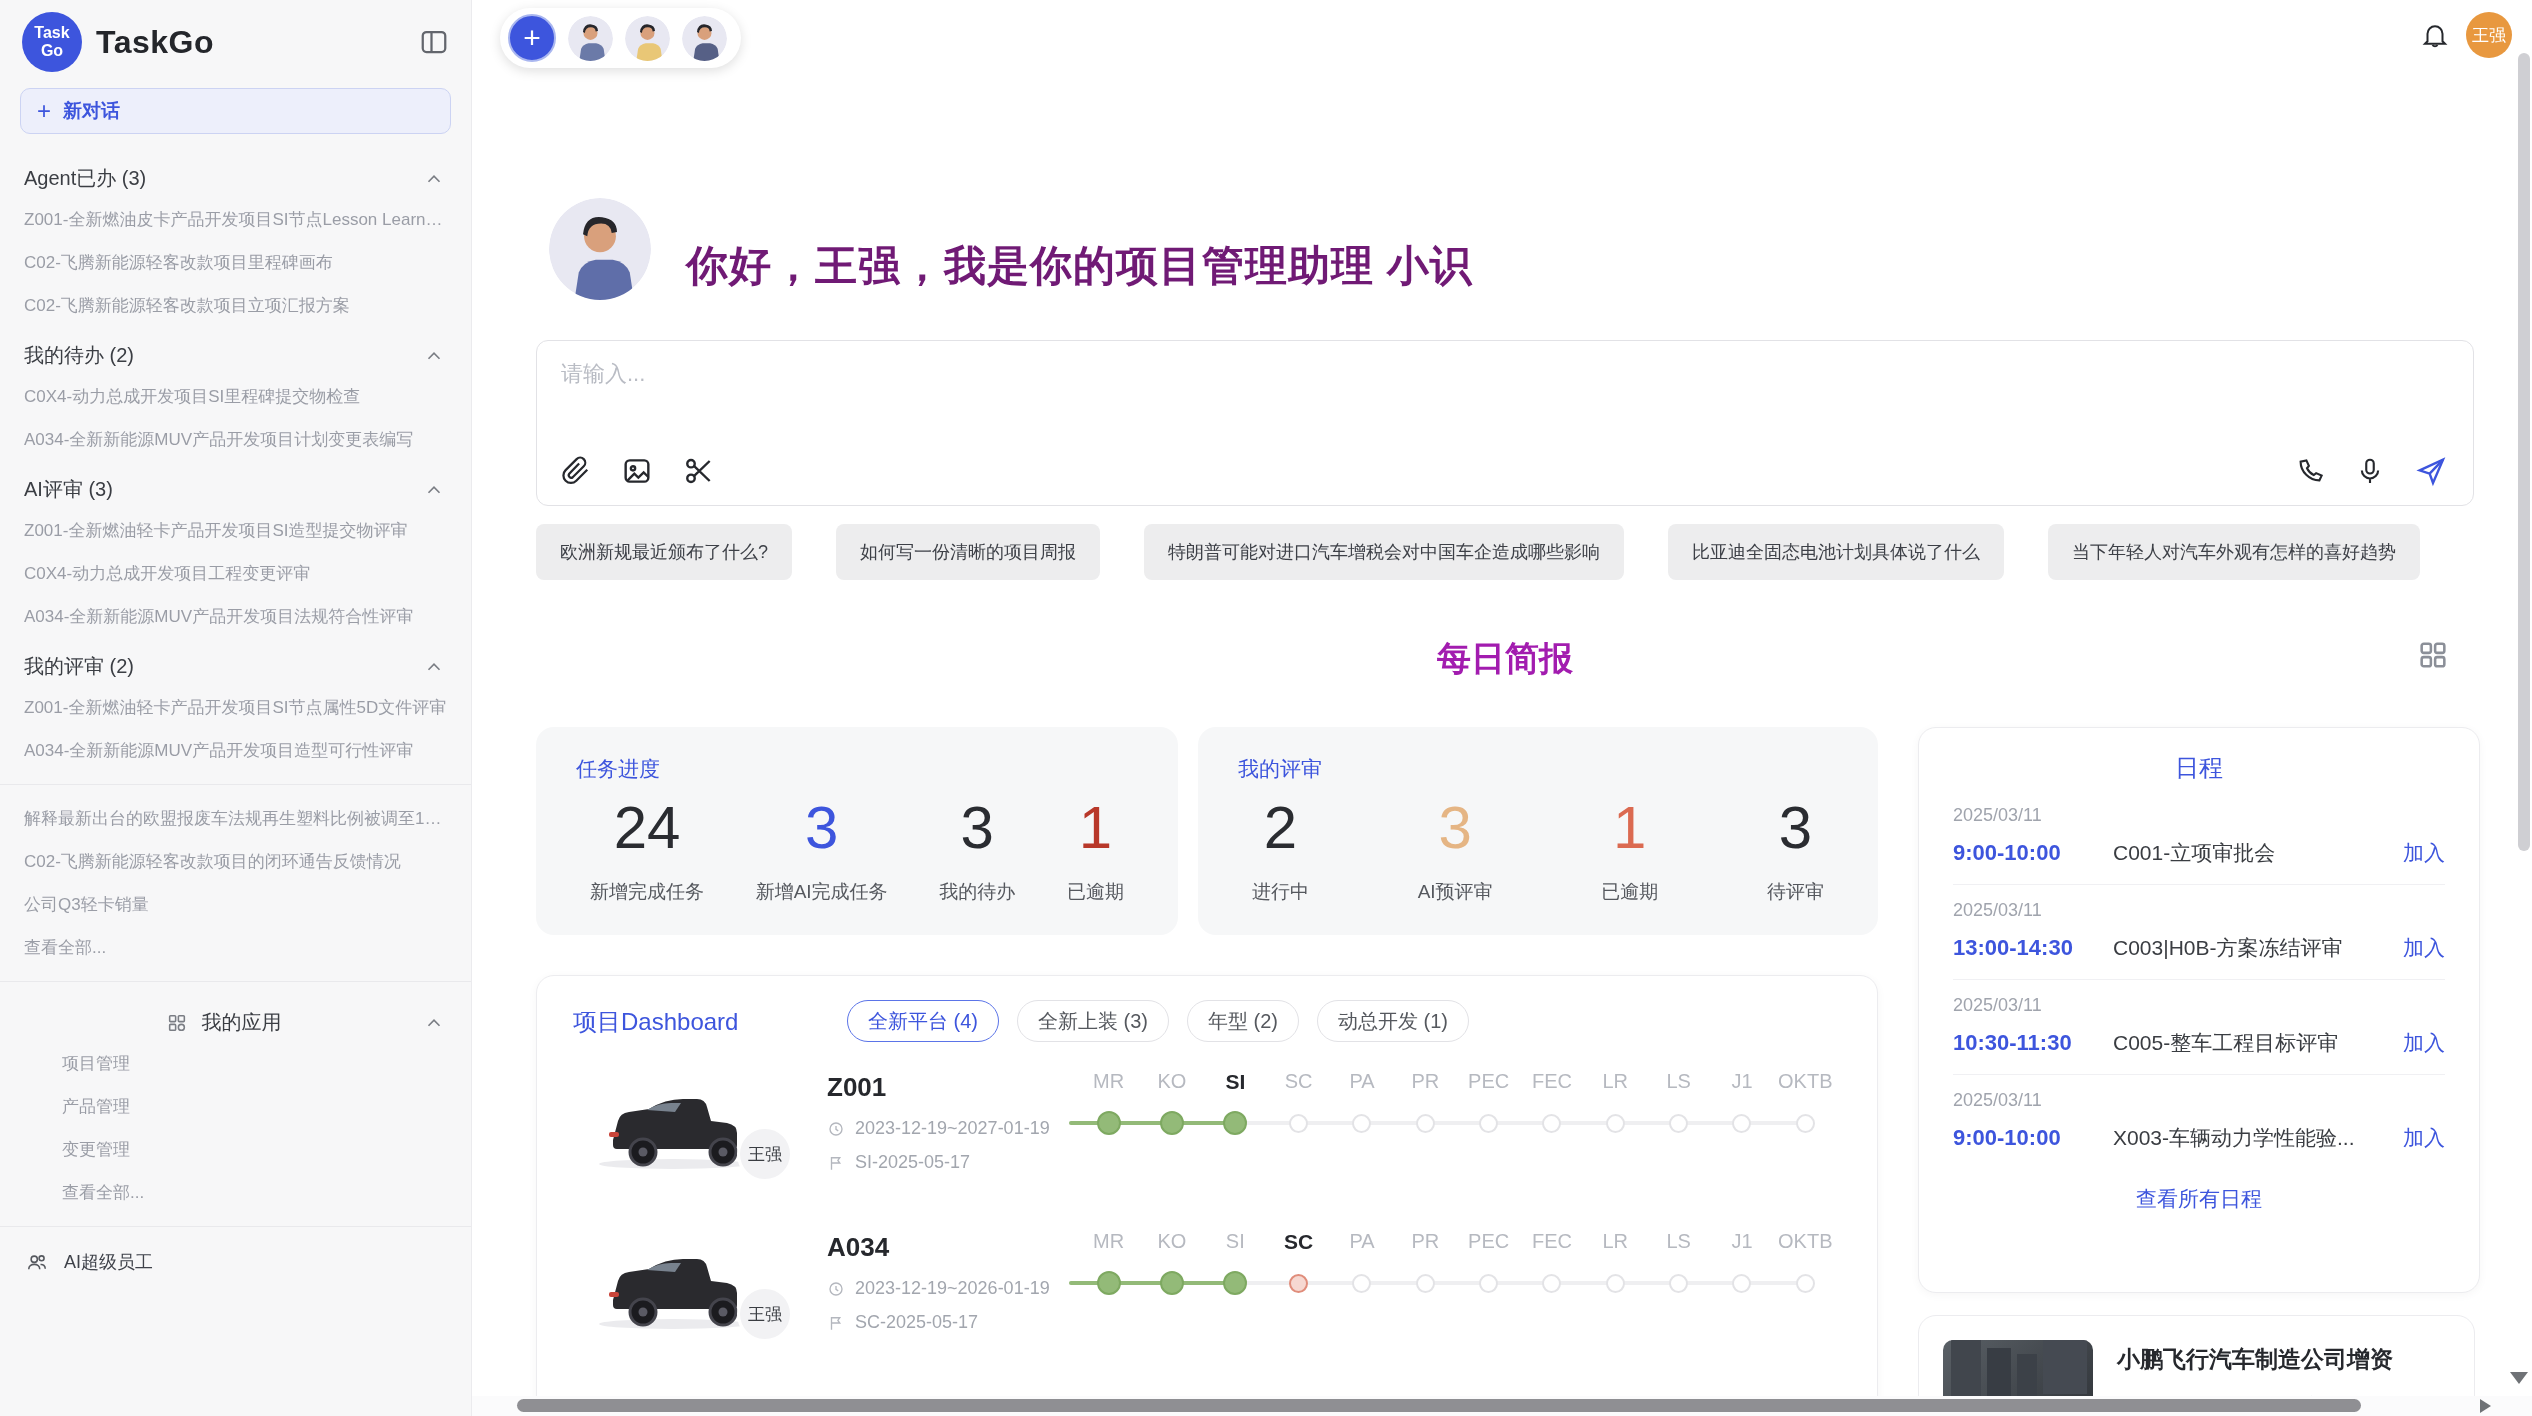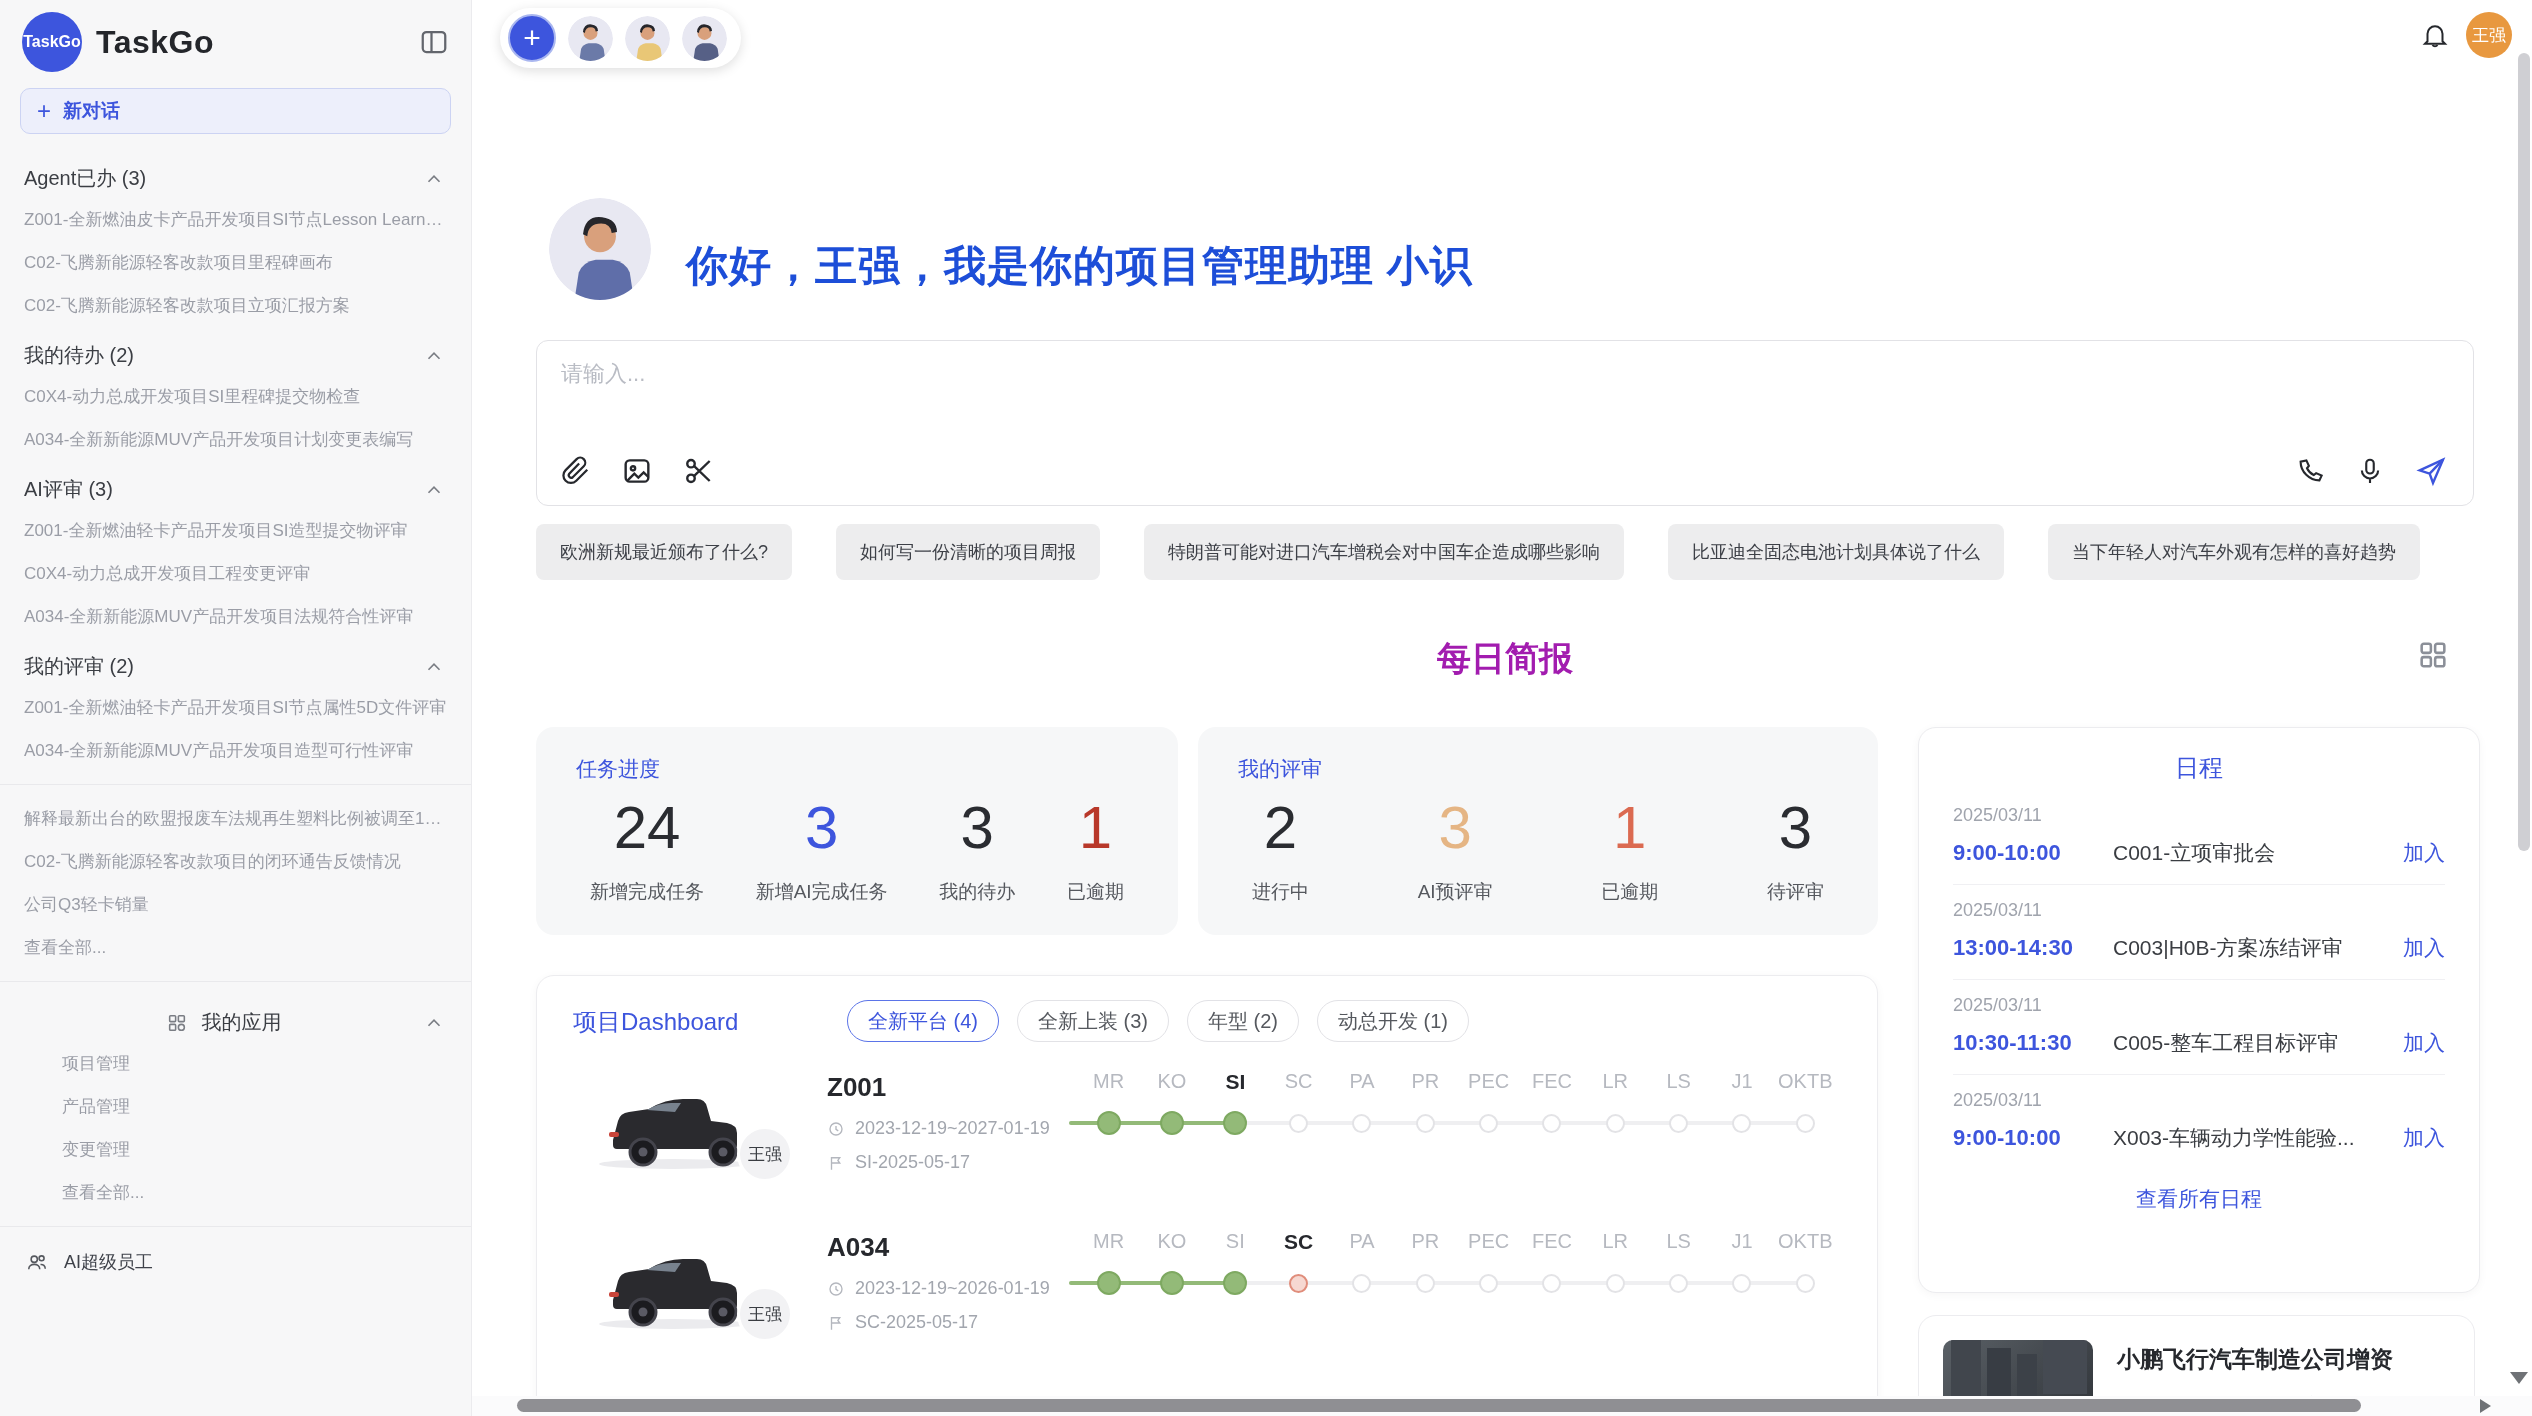--- a/index.html
+++ b/index.html
@@ -4,21 +4,21 @@
 <style>
   * { box-sizing: border-box; margin: 0; padding: 0; }
   html,body { width:2532px; height:1416px; overflow:hidden; }
   body { font-family:"Liberation Sans","DejaVu Sans",sans-serif; background:#fff; color:#26282d; position:relative; }
   .ic { display:inline-flex; align-items:center; justify-content:center; flex:none; }
   .ic svg { width:100%; height:100%; }
 
   
   #sidebar { position:absolute; left:0; top:0; width:472px; height:1416px; background:#f7f7f8; border-right:1px solid #ebebee; overflow:hidden; }
   .side-head { display:flex; align-items:center; padding:12px 22px 8px; }
-  .logo { width:60px; height:60px; border-radius:50%; background:#3d55dd; color:#fff; display:flex; flex-direction:row; align-items:center; justify-content:center; font-size:16px; font-weight:700; line-height:1.15; }
+  .logo { width:60px; height:60px; border-radius:50%; background:#3d55dd; color:#fff; display:flex; flex-direction:column; align-items:center; justify-content:center; font-size:16px; font-weight:700; line-height:1.15; }
   .app-name { font-size:32px; font-weight:700; color:#24262b; margin-left:14px; letter-spacing:.5px; }
   .collapse-btn { margin-left:auto; color:#63666d; }
   .new-chat { margin:8px 20px 16px; height:46px; border:1px solid #ccd3f3; background:#edeffb; border-radius:10px; display:flex; align-items:center; gap:12px; padding:0 16px; color:#3d55dd; font-size:19px; font-weight:700; cursor:pointer; }
   .new-chat .plus { font-size:24px; font-weight:400; }
   .side-sec-head { display:flex; align-items:center; padding:15px 26px 6px 24px; }
   .side-sec-title { font-size:20px; color:#3b3e44; font-weight:500; }
   .side-sec-head .ic { margin-left:auto; color:#7a7d84; }
   .side-item { padding:10px 24px; font-size:17px; color:#9a9da6; white-space:nowrap; overflow:hidden; text-overflow:ellipsis; cursor:pointer; }
   .side-divider { height:1px; background:#e9e9ec; margin:12px 0; }
   .sub-item { padding:10px 24px 10px 62px; font-size:17px; color:#9a9da6; white-space:nowrap; overflow:hidden; text-overflow:ellipsis; cursor:pointer; }
@@ -27,21 +27,21 @@
 
   
   .top-pill { position:absolute; left:500px; top:8px; height:60px; border-radius:32px; background:#fff; box-shadow:0 3px 12px rgba(0,0,0,.13); display:flex; align-items:center; gap:12px; padding:0 14px 0 8px; }
   .add-btn { width:48px; height:48px; border-radius:50%; background:#3d55dd; border:2px solid #aab7f0; color:#fff; display:flex; align-items:center; justify-content:center; font-size:30px; font-weight:300; cursor:pointer; }
   .pill-avatar { width:45px; height:45px; border-radius:50%; overflow:hidden; cursor:pointer; }
   .bell { position:absolute; left:2420px; top:20px; width:30px; height:30px; color:#26282d; cursor:pointer; }
   .user-avatar { position:absolute; left:2466px; top:12px; width:46px; height:46px; border-radius:50%; background:#e8983f; color:#fff; display:flex; align-items:center; justify-content:center; font-size:17px; cursor:pointer; }
 
   
   .hero-avatar { position:absolute; left:549px; top:198px; width:102px; height:102px; border-radius:50%; overflow:hidden; }
-  .greeting { position:absolute; left:686px; top:238px; font-size:42px; font-weight:700; color:#1d4ed8; letter-spacing:1px; }
+  .greeting { position:absolute; left:686px; top:238px; font-size:42px; font-weight:700; color:#701a75; letter-spacing:1px; }
 
   
   .composer { position:absolute; left:536px; top:340px; width:1938px; height:166px; border:1px solid #e2e2e6; border-radius:12px; background:#fff; }
   .compose-input { position:absolute; left:24px; top:20px; width:1400px; border:none; outline:none; font-size:22px; color:#3a3d42; background:transparent; font-family:inherit; }
   .compose-input::placeholder { color:#b9bcc4; }
   .compose-left { position:absolute; left:24px; bottom:18px; display:flex; gap:30px; align-items:center; color:#26282d; }
   .compose-right { position:absolute; right:26px; bottom:18px; display:flex; gap:30px; align-items:center; color:#26282d; }
   .compose-left .ic, .compose-right .ic { cursor:pointer; }
   .send-ic { color:#3d55dd; }
 

